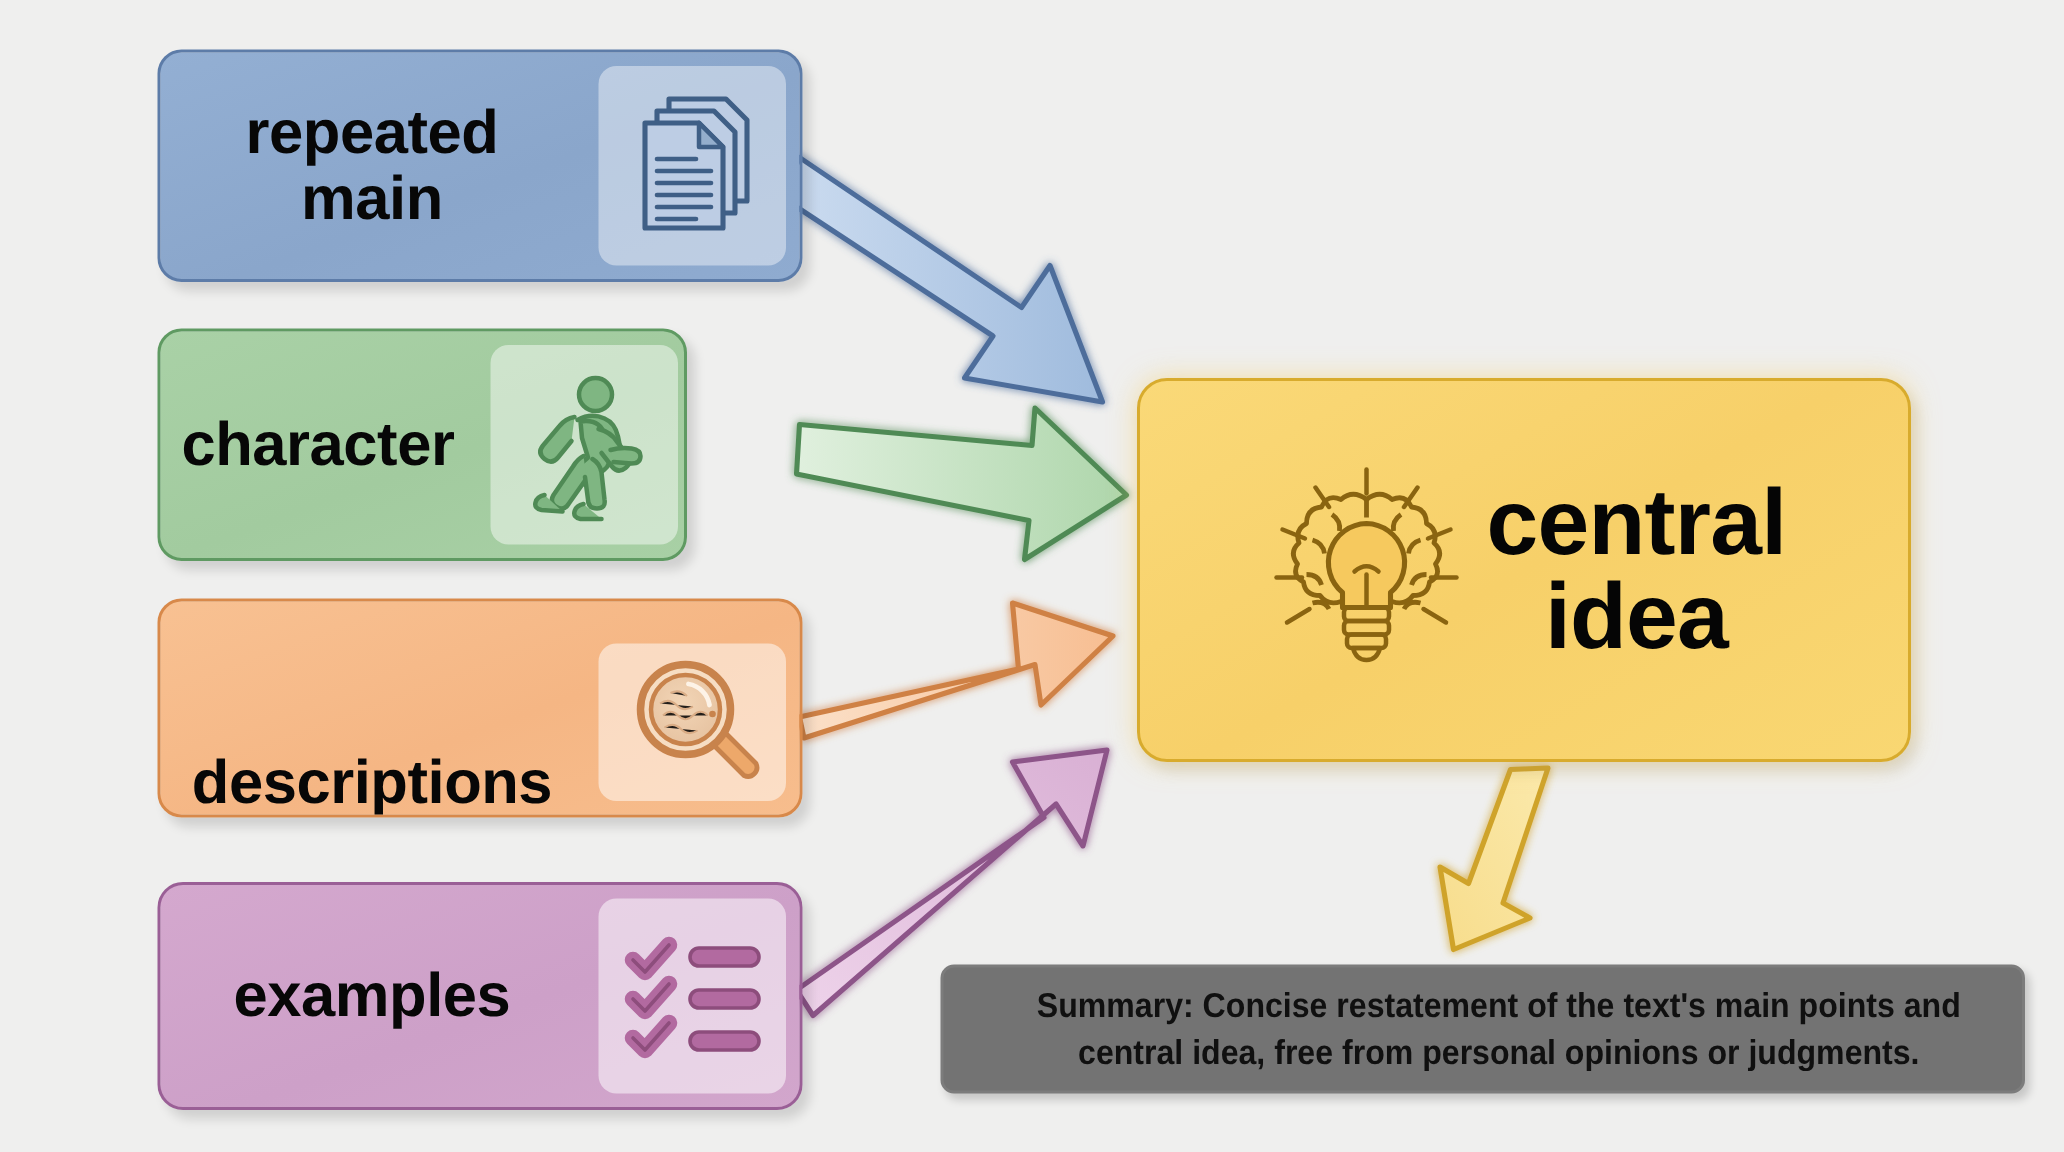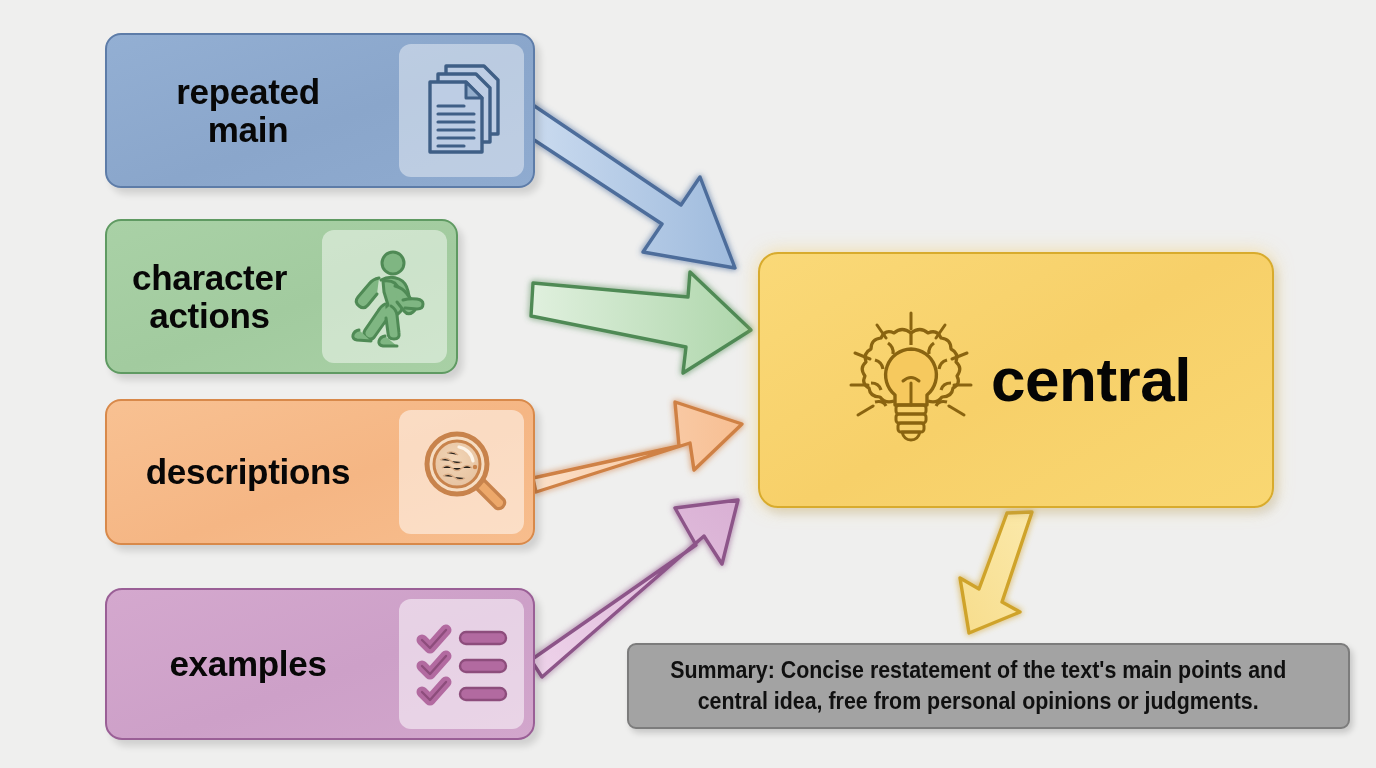--- a/index.html
+++ b/index.html
@@ -32,21 +32,21 @@
     align-items: stretch;
     overflow: hidden;
     box-shadow: 5px 6px 7px rgba(0,0,0,0.13);
   }
   .srcbox .label {
     flex: 1 1 auto;
     display: flex;
     align-items: center;
     justify-content: center;
     padding: 0 24px 0 14px;
-    font-size: 35px;
+    font-size: 41px;
     font-weight: 700;
     color: #070707;
     line-height: 1.06;
     text-align: center;
     letter-spacing: -0.3px;
   }
   .srcbox .iconpane {
     flex: 0 0 125px;
     margin: 9px 9px 9px 0;
     border-radius: 12px;
@@ -63,21 +63,21 @@
 
   
   #box-character-actions { left:105px; top:219px; width:353px; height:155px;
     background: linear-gradient(160deg,#a9d1a6 0%, #a2cb9f 55%, #a8d0a5 100%);
     border-color:#5f9a62; }
   #box-character-actions .iconpane { background: rgba(255,255,255,0.46); }
 
   
   #box-descriptions { left:105px; top:399px; width:430px; height:146px;
     background: linear-gradient(160deg,#f8c192 0%, #f5b684 55%, #f7bd8d 100%);
-    border-color:#d8894a; }
+    border-color:#d8894a;align-items:flex-end; }
   #box-descriptions .iconpane { background: rgba(255,255,255,0.5); }
 
   
   #box-examples { left:105px; top:588px; width:430px; height:152px;
     background: linear-gradient(160deg,#d4a8ce 0%, #cda0c8 55%, #d2a6cc 100%);
     border-color:#9a5f96;border-radius:17px; }
   #box-examples .iconpane { background: rgba(255,255,255,0.52); }
 
   
   #box-central-idea {
@@ -102,24 +102,24 @@
     letter-spacing: -0.5px;
   }
 
   
   #box-summary {
     position: absolute;
     left: 627px; top: 643px; width: 723px; height: 86px;
     box-sizing: border-box;
     border-radius: 9px;
     border: 2px solid #7c7c7c;
-    background: #a3a3a3;
+    background: #737373;
     display: flex;
     align-items: center;
-    justify-content: flex-start;
+    justify-content: flex-end;
     padding: 0 18px;
     box-shadow: 3px 4px 6px rgba(0,0,0,0.17);
   }
   #box-summary .sum-text {
     font-size: 23px;
     font-weight: 700;
     color: #101010;
     text-align: center;
     line-height: 1.35;
     transform: scaleX(0.93);
@@ -210,21 +210,21 @@
           <line x1="26" y1="72" x2="62" y2="72"></line>
           <line x1="26" y1="80" x2="62" y2="80"></line>
           <line x1="26" y1="88" x2="52" y2="88"></line>
         </g>
       </svg>
     </div>
   </div>
 
   <div class="srcbox" id="box-character-actions">
     <div class="label">
-      <span><span>character</span><br><span>actions</span></span>
+      <span><span>character</span><br></span>
     </div>
     <div class="iconpane">
       <svg class="icon-svg" width="100" height="105" viewBox="0 0 100 105">
         <g fill="#7fb682" stroke="#4f8a55" stroke-width="3" stroke-linejoin="round" stroke-linecap="round">
           <circle cx="58" cy="19" r="11"></circle>
           <path d="M46 36 q9 -5 18 -1 q7 3 9 12 l2 10 q1 6 -5 7 q-6 1 -7 -5 l-2 -9 q-1 -4 -5 -5"></path>
           <path d="M44 34 q-6 1 -10 6 l-11 13 q-4 5 1 9 q5 4 9 -1 l9 -11"></path>
           <path d="M48 37 q13 -2 16 9 l3 15 q1 5 -3 8 l-10 8 q-5 4 -9 -1 q-4 -5 1 -9 l7 -6 l-4 -13 z"></path>
           <path d="M60 42 q8 2 12 8 l7 9 q4 5 -1 9 q-5 4 -9 -1 l-7 -9"></path>
           <path d="M50 60 q-4 2 -7 7 l-13 19 q-3 5 2 8 q5 3 8 -2 l12 -17"></path>
@@ -324,21 +324,21 @@
       <line x1="70" y1="78" x2="70" y2="100" stroke="#8a6410" stroke-width="3" stroke-linecap="round"></line>
 
       <g fill="none" stroke="#8a6410" stroke-width="3" stroke-linejoin="round">
         <rect x="55" y="100" width="30" height="9" rx="3"></rect>
         <rect x="55" y="109" width="30" height="9" rx="3"></rect>
         <rect x="57" y="118" width="26" height="9" rx="3"></rect>
         <path d="M61 127 h18 q-2 8 -9 8 q-7 0 -9 -8 z"></path>
       </g>
     </svg>
     <div class="ci-label">
-      <span>central</span><br>
+      <span>central</span><br><span>idea</span>
     </div>
   </div>
 
   <div id="box-summary">
     <div class="sum-text">
       <span>Summary: Concise restatement of the text's main points and</span><br>
       <span>central idea, free from personal opinions or judgments.</span>
     </div>
   </div>
 

